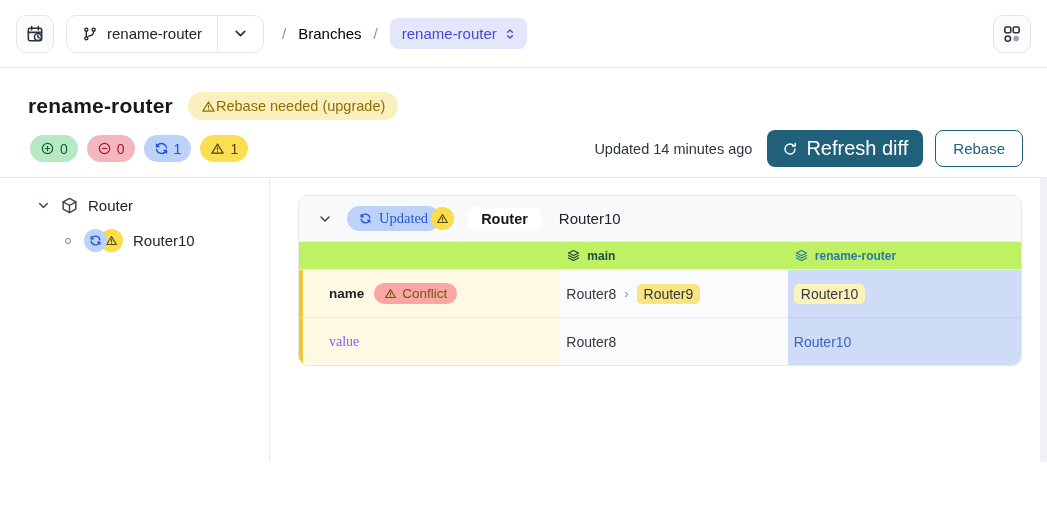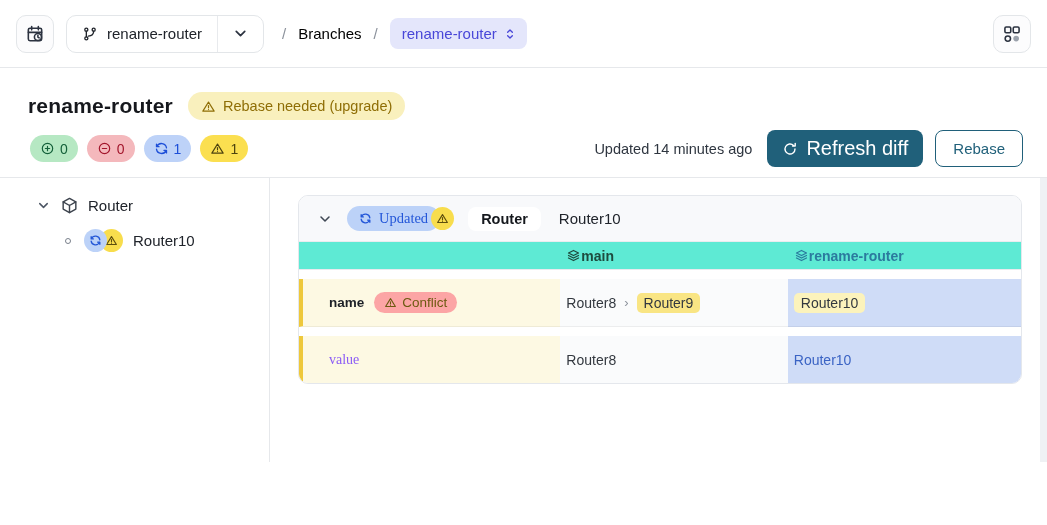--- a/index.html
+++ b/index.html
@@ -20,21 +20,21 @@
   .crumbs { display:flex; align-items:center; gap:12px; margin-left:6px; font-size:15px; }
   .crumb-sep { color:#8b919b; }
   .crumb-link { color:#000000; cursor:pointer; }
   .crumb-pill { background:#e4e6fb; color:#4947d8; border-radius:8px; padding:7px 10px 7px 12px; display:flex; align-items:center; gap:6px; cursor:pointer; font-size:15px; }
   .tb-spacer { flex:1; }
 
   
   .page-head { padding:24px 0 0 28px; background:#fff; }
   .title-row { display:flex; align-items:center; gap:15px; }
   .page-title { font-size:21px; font-weight:700; color:#16181d; letter-spacing:.2px; }
-  .warn-pill { background:#f9f0bd; color:#8f6e06; border-radius:999px; padding:6px 13px; font-size:14.5px; display:flex; align-items:center; gap:7px; }
+  .warn-pill { background:#f9f0bd; color:#8f6e06; border-radius:999px; padding:6px 13px; font-size:14.5px; display:flex; align-items:center; gap:0; }
   .tabs { display:flex; gap:42px; margin-top:21px; padding-left:32px; border-bottom:1px solid #e6e8eb; }
   .tab { padding-bottom:15px; font-size:15px; color:#3f4854; cursor:pointer; position:relative; }
   .tab.active { color:#1e7f9e; font-weight:500; }
   .tab.active::after { content:""; position:absolute; left:-5px; right:-5px; bottom:-1px; height:3px; background:#1e7f9e; border-radius:2px; }
 
   
   .toolbar { height:58px; display:flex; align-items:center; padding:0 24px 0 30px; border-bottom:1px solid #e6e8eb; background:#fff; }
   .stats { display:flex; gap:9px; }
   .stat-pill { height:27px; padding:0 10px; border-radius:999px; display:flex; align-items:center; gap:5px; font-size:14px; }
   .st-add { background:#b6e8c3; color:#14603a; }
@@ -63,24 +63,24 @@
   
   .panel { margin:17px 25px 0 28px; border:1px solid #e4e7ec; border-radius:10px; overflow:hidden; background:#fff; }
   .panel-header { height:46px; background:#f8f9fb; border-bottom:1px solid #eaecef; display:flex; align-items:center; padding:0 18px; }
   .ph-chevron { color:#3f4854; cursor:pointer; }
   .status-pill { margin-left:14px; background:#bcd2f8; color:#2356d8; border-radius:999px; padding:4px 12px; display:flex; align-items:center; gap:7px; font-size:14.5px; font-weight:500;font-family:Liberation Serif, serif; }
   .warn-dot { width:23px; height:23px; border-radius:50%; background:#f8dd4d; color:#5d4e0e; display:flex; align-items:center; justify-content:center; margin-left:-9px; }
   .type-pill { margin-left:14px; background:#fff; border-radius:8px; padding:4px 13px; font-weight:700; font-size:14.5px; color:#15181d; }
   .obj-name { margin-left:18px; font-size:15px; color:#20242b; }
 
   .grid-row { display:grid; grid-template-columns:36.2% 31.5% 32.3%; }
-  .th { height:28px; display:flex; align-items:center; font-weight:700; font-size:14px; border-bottom:1px solid #e8eaee; padding-left:6px; background:#5eead4; }
+  .th { height:28px; display:flex; align-items:center; gap:6px; font-weight:700; font-size:12px; border-bottom:1px solid #e8eaee; padding-left:6px; background:#bef264; }
   .th-main { color:#1d4b3e; }
   .th-compare { color:#2b7a9e; }
-  .cell { display:flex; align-items:center; font-size:14px; color:#33383f;margin-top:9px; }
+  .cell { display:flex; align-items:center; font-size:14px; color:#33383f; }
   .r1 .cell { height:48px; border-bottom:1px solid rgba(0,0,0,.055); }
   .r2 .cell { height:47px; }
   .c-field { background:#fdf9e3; border-left:4px solid #eec83b; padding-left:26px; gap:10px; }
   .c-base { background:#fafbfc; padding-left:6px; gap:8px; }
   .c-compare { background:#cfdcf7; padding-left:6px; }
   .field-name { font-weight:700; font-size:13.5px; color:#1d2127; }
   .field-name-plain { font-size:14px; color:#8b5cf6;font-family:Liberation Serif, serif; }
   .conflict-pill { background:#fca5a5; color:#6d5a11; border-radius:999px; padding:3px 10px; font-size:13.5px; display:flex; align-items:center; gap:5px; font-weight:500; }
   .chg-arrow { color:#8b919b; font-size:13px; }
   .chip-old { background:#f9e584; border-radius:5px; padding:2px 7px; color:#32383f; }

